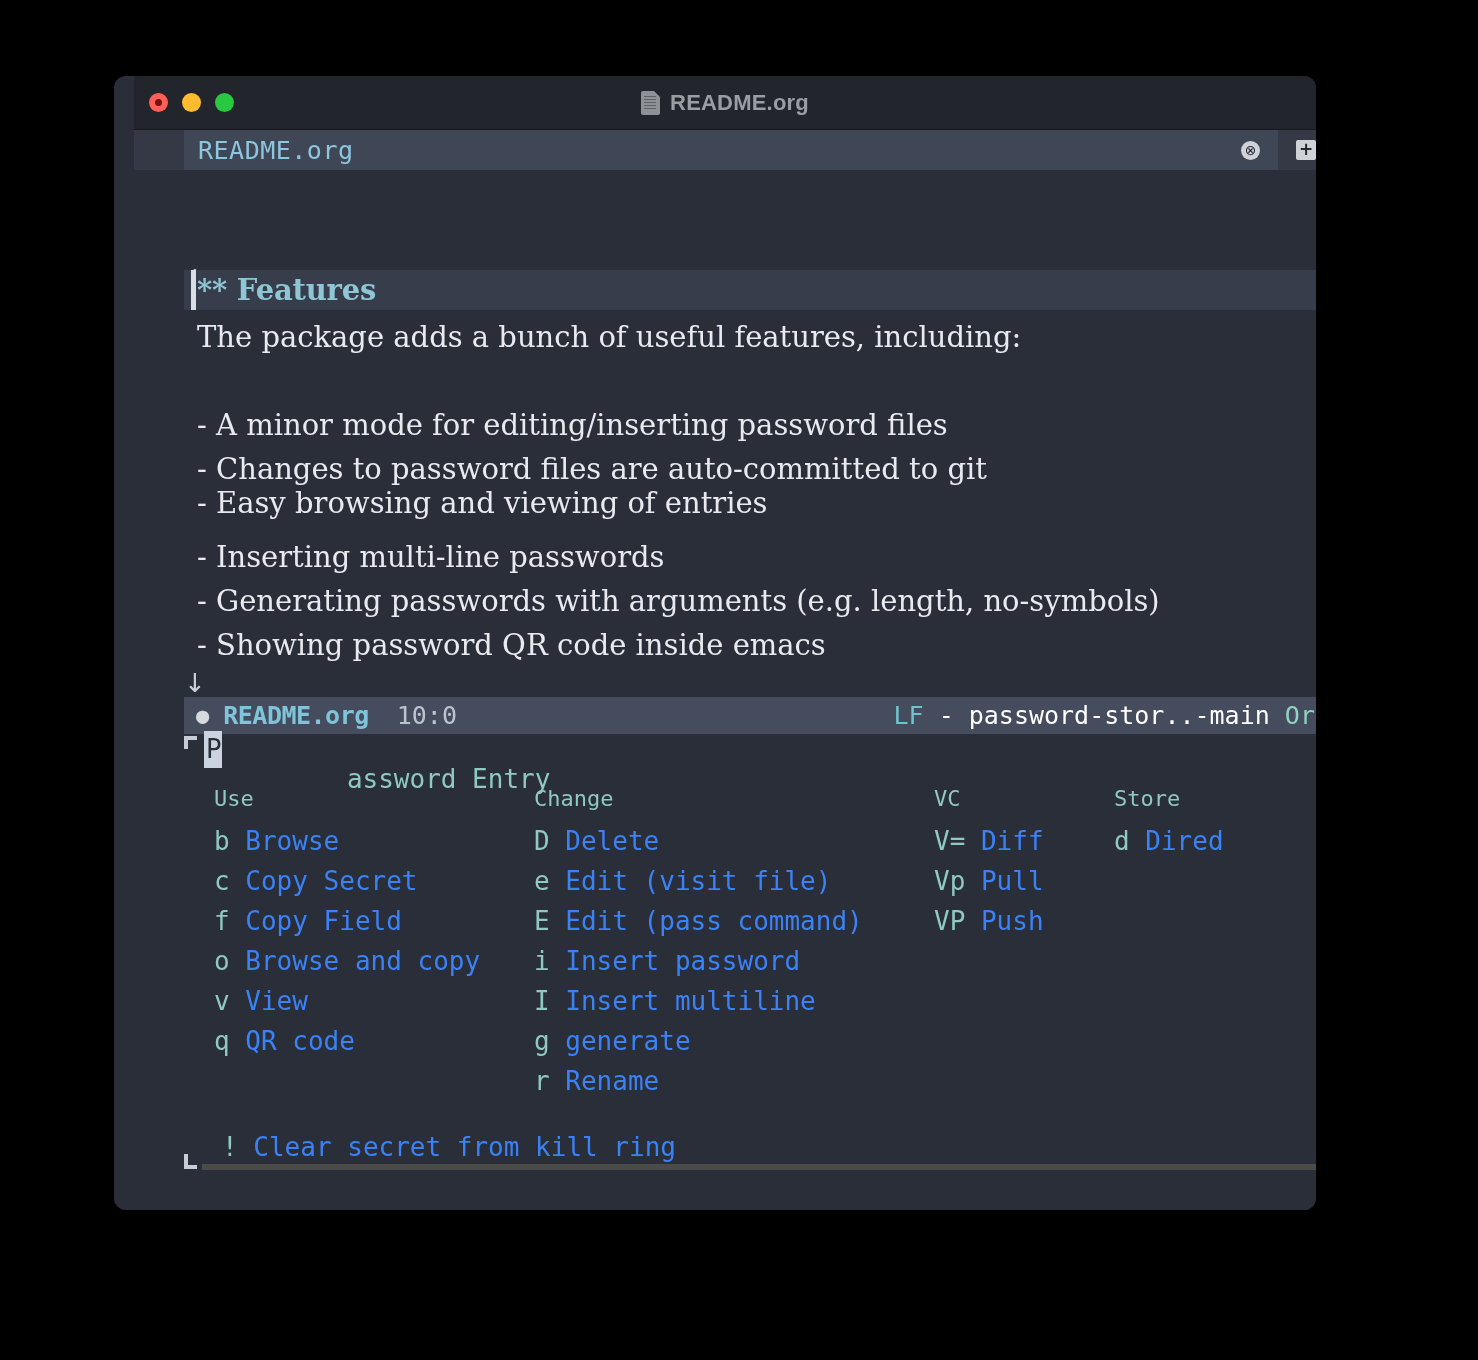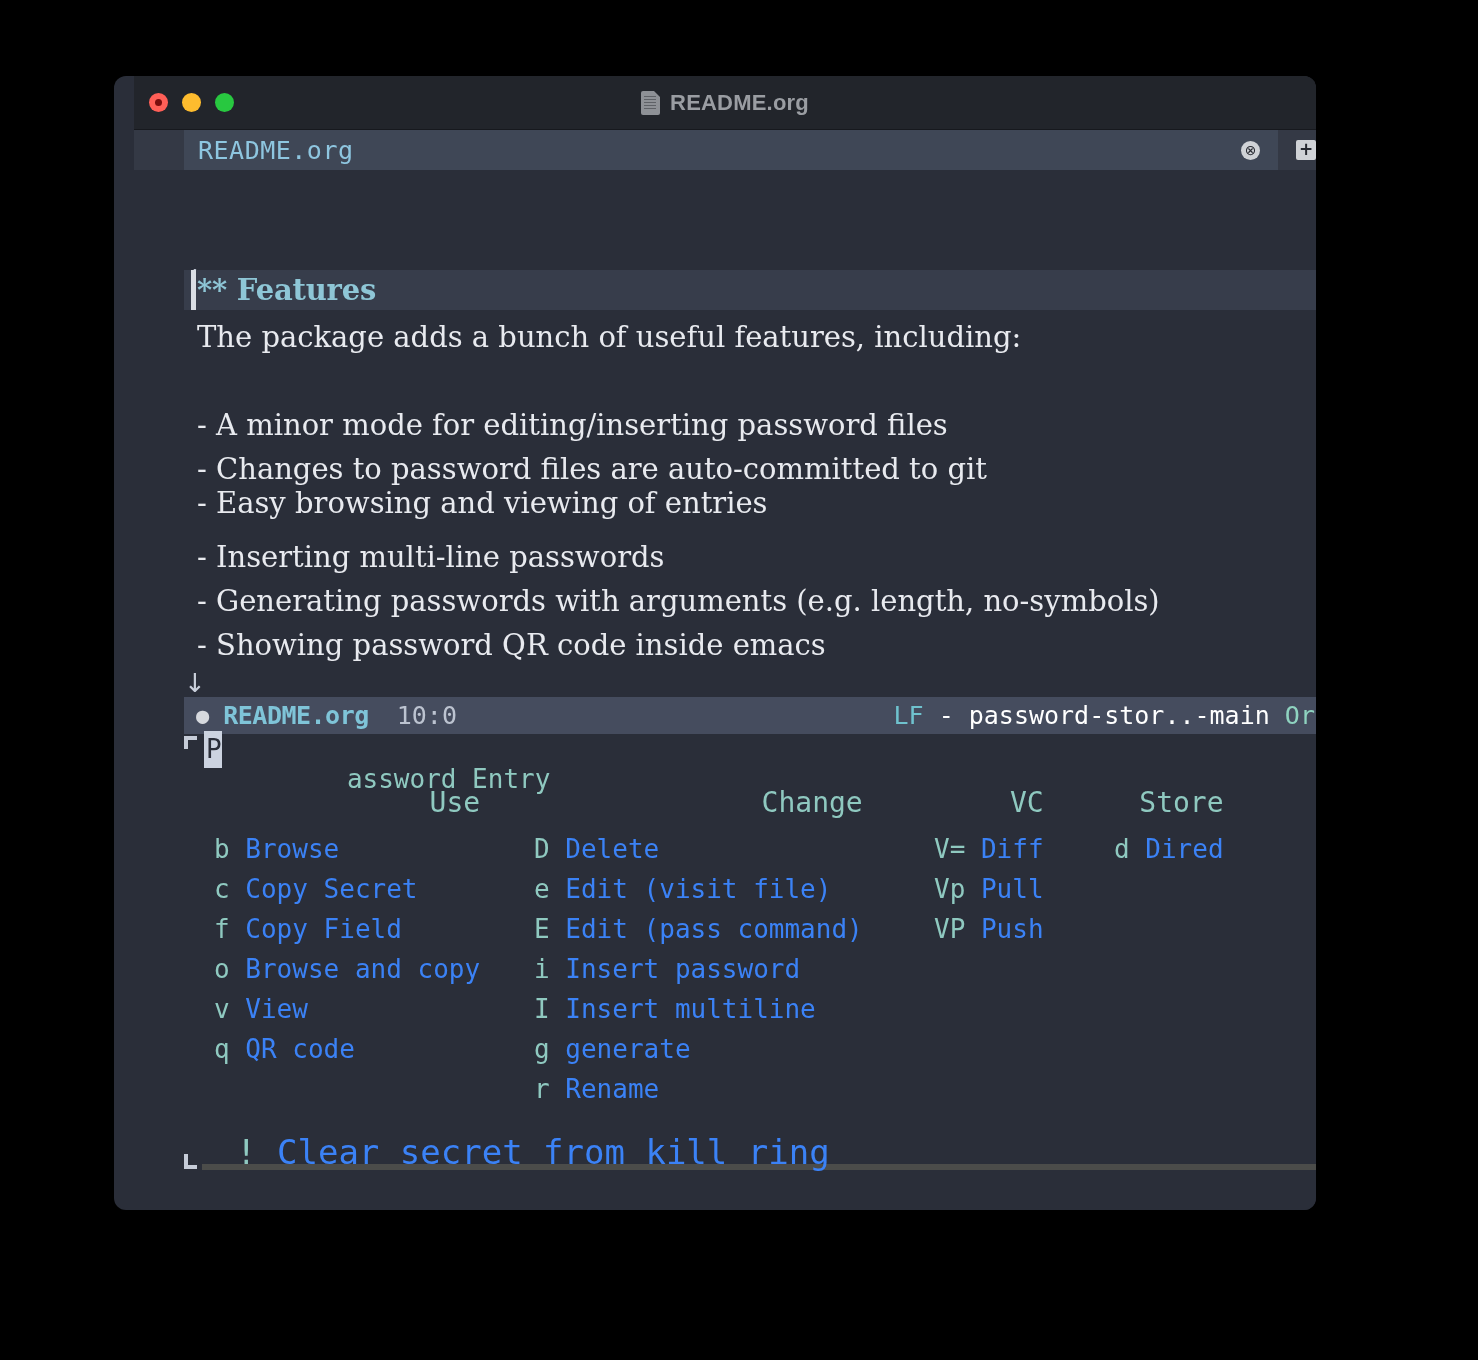--- a/index.html
+++ b/index.html
@@ -273,41 +273,40 @@
   #t-title-cursor-char {
     position: absolute;
     left: 22px; top: 0px;
     font-size: 26px;
     color: #2a2e39;
     font-family: "DejaVu Sans Mono", monospace;
   }
 
   .tcol { position: absolute; }
   .tcol-head {
-    font-size: 28px;
+    font-size: 22px;
     color: #8fc9c0;
     font-family: "DejaVu Sans Mono", monospace;
     margin-bottom: 10px;
     white-space: pre;
-    text-align: right;
   }
   .tbind {
     font-size: 26px;
     font-family: "DejaVu Sans Mono", monospace;
     white-space: pre;
     line-height: 40px;
     height: 40px;
   }
   .tkey { color: #8fc9c0; }
   .tdesc { color: #3b82f6; }
 
   #clear-row {
     position: absolute;
-    left: 52px; top: 398px;
-    font-size: 34px;
+    left: 38px; top: 398px;
+    font-size: 26px;
     font-family: "DejaVu Sans Mono", monospace;
     white-space: pre;
   }
 </style>
 </head>
 <body>
 
 <div id="window">
 
   <div id="titlebar">

